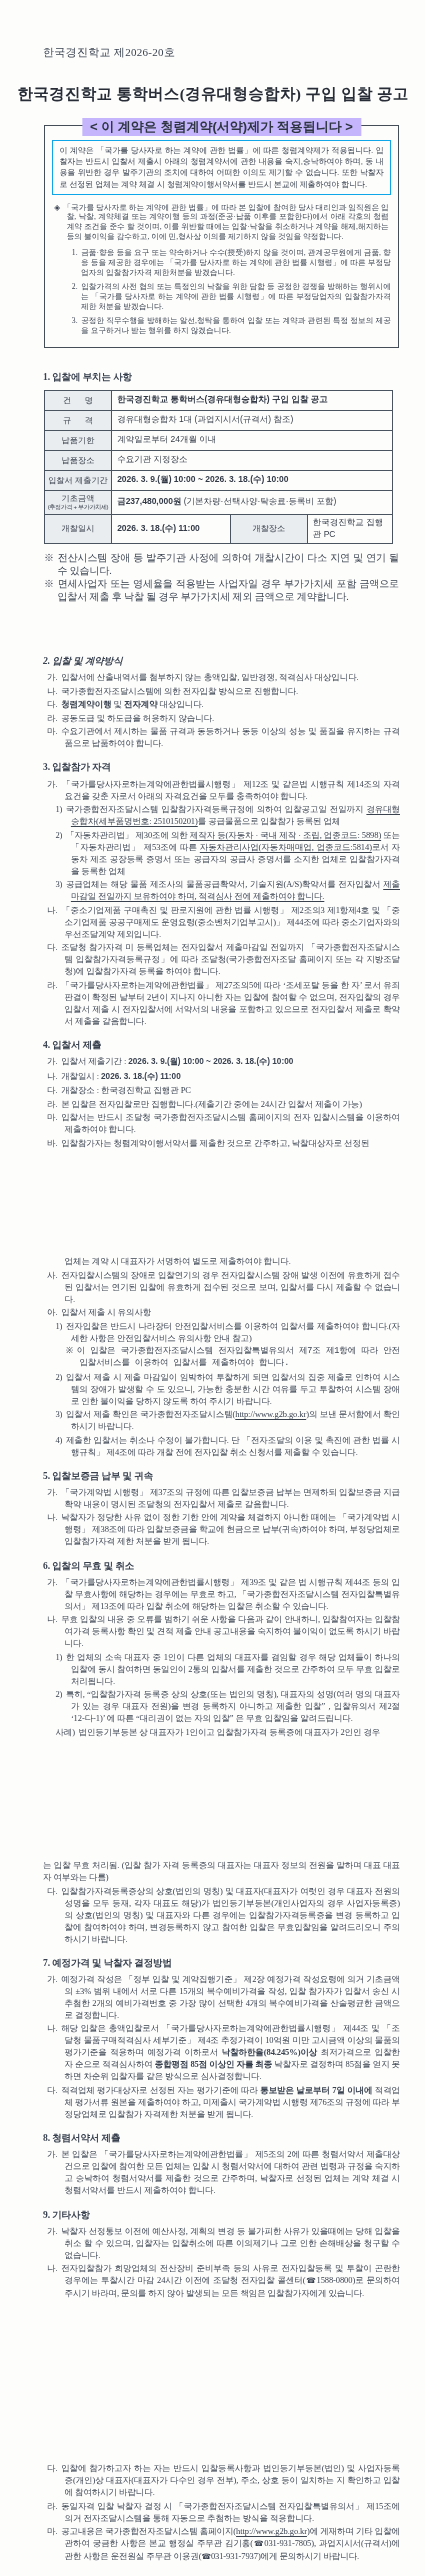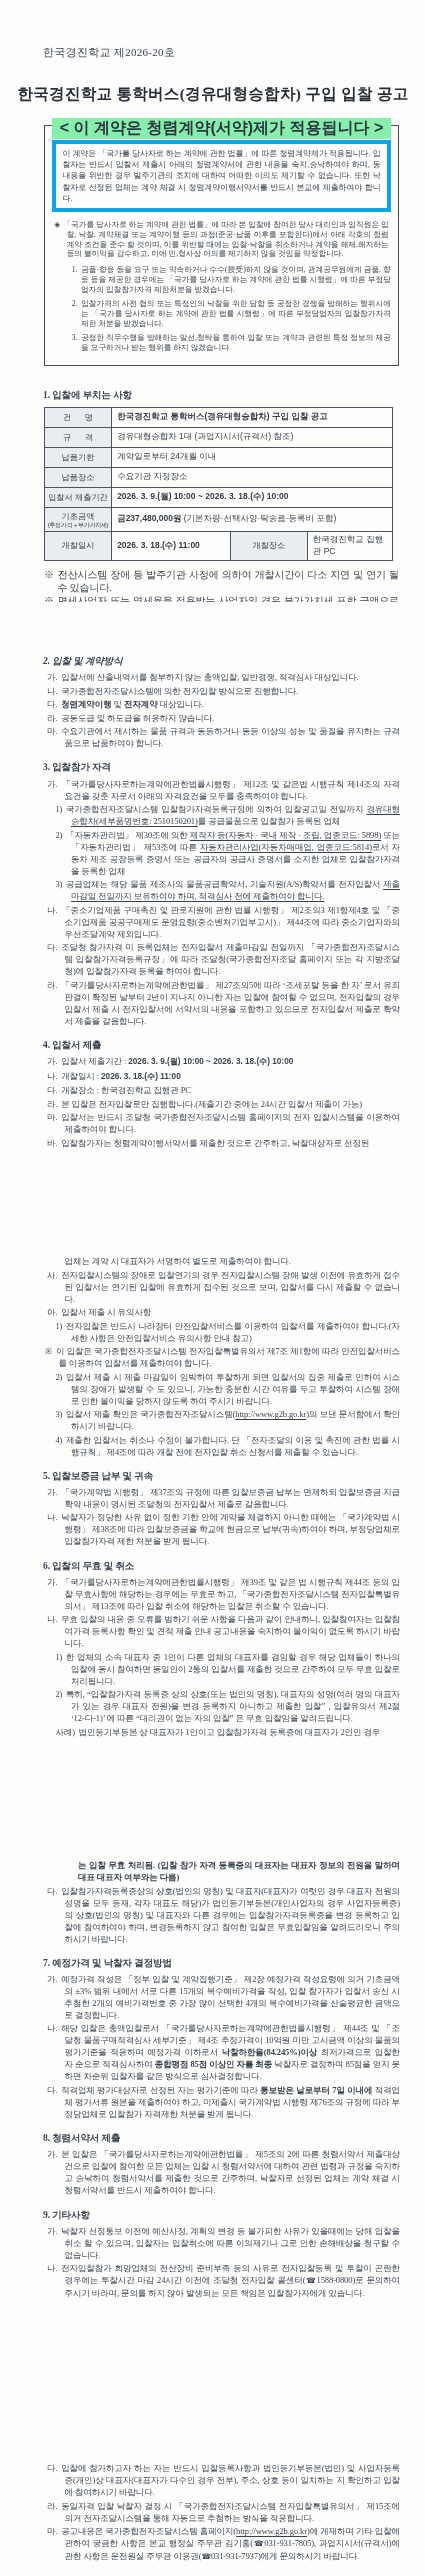--- a/index.html
+++ b/index.html
@@ -4,25 +4,25 @@
 <style>
   html,body{margin:0;padding:0;background:#ffffff;}
   body{width:426px;font-family:"Liberation Serif","DejaVu Serif",serif;color:#3a4250;}
   .page{width:426px;height:602px;position:relative;overflow:hidden;background:#fdfdfc;box-sizing:border-box;}
   .u{text-decoration:underline;text-underline-offset:1.5px;}
   .b{font-weight:bold;}
   
   .doc-number{padding-top:45px;margin-left:43px;font-size:11px;letter-spacing:0.3px;}
   .main-title{margin-top:24px;text-align:center;font-size:15.5px;font-weight:bold;letter-spacing:0.3px;color:#272c36;}
   .integrity{margin:19.6px 27px 0 44px;position:relative;}
-  .banner{position:absolute;top:-6.7px;left:50%;transform:translateX(-50%);background:#86efac;
+  .banner{position:absolute;top:-6.7px;left:50%;transform:translateX(-50%);background:#c4b5fd;
           padding:0 8.2px;font-family:"Liberation Sans","DejaVu Sans",sans-serif;
-          font-weight:bold;font-size:16px;white-space:nowrap;color:#2e3540;}
+          font-weight:bold;font-size:13px;white-space:nowrap;color:#2e3540;}
   .obox{border:1.5px solid #454d59;padding:14px 7.2px 7.2px 7.2px;}
-  .ibox{border:4px solid #0ea5e9;padding:4.1px 6.2px;font-family:"Liberation Sans","DejaVu Sans",sans-serif;
+  .ibox{border:1px solid #0ea5e9;padding:4.1px 6.2px;font-family:"Liberation Sans","DejaVu Sans",sans-serif;
         font-size:8px;line-height:11.3px;text-align:justify;letter-spacing:-0.1px;}
   .pledge{margin:7.7px 2.1px 0 2.1px;font-size:7.7px;line-height:9.8px;padding-left:12.4px;text-indent:-12.4px;text-align:justify;}
   .pl-marker{margin-right:3.1px;}
   .clauses{margin-top:6.2px;padding-left:19.6px;}
   .clause{font-size:7.7px;line-height:9.8px;margin-bottom:4.6px;padding-left:9.3px;text-indent:-9.3px;text-align:justify;}
   .sec-h{font-size:9.5px;font-weight:600;letter-spacing:-0.1px;}
   .p1-sec-h{margin:23px 0 5.2px 43px;}
   
   .bid-table{margin-left:44px;width:349px;border-collapse:collapse;border:1.3px solid #444c58;
              font-family:"Liberation Sans","DejaVu Sans",sans-serif;font-size:8.5px;color:#343b47;}
@@ -36,24 +36,24 @@
   .content{padding:0 26px 0 43px;font-size:8.5px;line-height:12px;letter-spacing:-0.1px;text-align:justify;}
   .pad2{padding-top:53px;}
   .pad3{padding-top:51px;}
   .pad4{padding-top:53px;}
   .pad5{padding-top:54px;}
   .content .sec-h{margin:12.4px 0 4.1px 0;text-align:left;}
   .content .sec-h.first{margin-top:0;font-style:italic;}
   .item{margin-bottom:1.5px;}
   .lv1{margin-left:4.1px;padding-left:17.5px;text-indent:-17.5px;}
   .lv2{margin-left:12.4px;padding-left:15.5px;text-indent:-15.5px;}
-  .lv2n{margin-left:2px;padding-left:13.4px;text-indent:-13.4px;}
+  .lv2n{margin-left:23px;padding-left:13.4px;text-indent:-13.4px;font-family:Liberation Mono, monospace;}
   .lv2x{margin-left:12.4px;padding-left:23px;text-indent:-23px;}
   .cont1{margin-left:21.6px;}
-  .cont2{margin-left:35px;font-weight:bold;}
+  .cont2{}
   .lbl{margin-right:3.6px;}
   .strong-sans{font-family:"Liberation Sans","DejaVu Sans",sans-serif;font-weight:bold;font-size:8.2px;letter-spacing:0;}
   .ph{font-size:7.7px;}
 </style>
 </head>
 <body>
 
 <div class="page">
   <div class="doc-number">한국경진학교 제2026-20호</div>
   <div class="main-title">한국경진학교 통학버스(경유대형승합차) 구입 입찰 공고</div>

